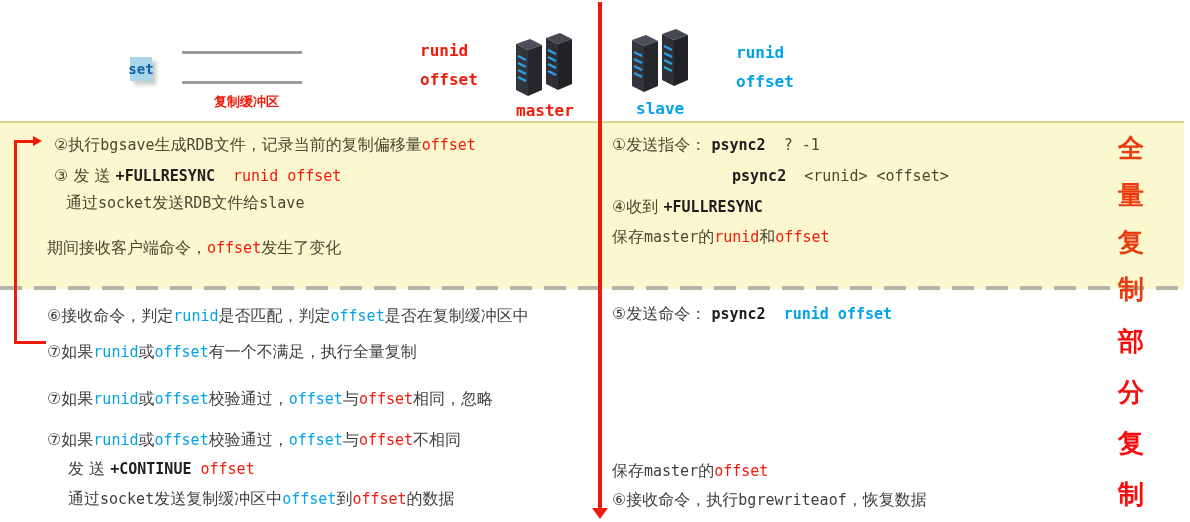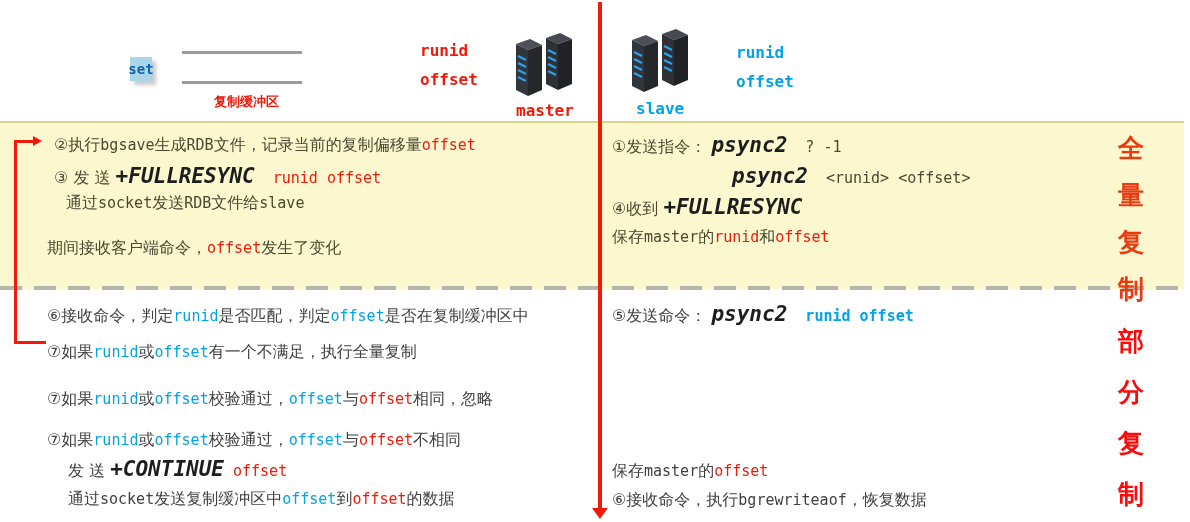--- a/index.html
+++ b/index.html
@@ -46,21 +46,21 @@
 
   .hdr-code{position:absolute;font-family:"DejaVu Sans Mono",monospace;font-weight:bold;font-size:16px;}
   .hdr-red{color:var(--red);} .hdr-blue{color:var(--blue);}
   .server{position:absolute;}
 
   
   .line{position:absolute;white-space:pre;font-size:16px;color:var(--body);line-height:20px;}
   .in-yellow{color:var(--olive);}
   .k-p{font-family:"DejaVu Sans",sans-serif;}
   .k-m{font-family:"DejaVu Sans Mono",monospace;font-size:15px;}
-  .k-b{font-family:"DejaVu Sans Mono",monospace;font-size:21px;font-weight:bold;color:var(--code);font-style:italic;}
+  .k-b{font-family:"DejaVu Sans Mono",monospace;font-size:15px;font-weight:bold;color:var(--code);}
   .k-r{font-family:"DejaVu Sans Mono",monospace;font-size:15px;color:var(--red);}
   .k-c{font-family:"DejaVu Sans Mono",monospace;font-size:15px;color:var(--blue);}
   .k-C{font-family:"DejaVu Sans Mono",monospace;font-size:15px;font-weight:bold;color:var(--blue);}
 
   
   .vlabel{position:absolute;left:1118px;display:flex;flex-direction:column;align-items:center;
     font-weight:bold;font-size:26px;}
   .vlabel-full{top:131px;gap:12px;color:var(--red-orange);}
   .vlabel-part{top:324px;gap:16px;color:#fb0a0a;}
 </style>

